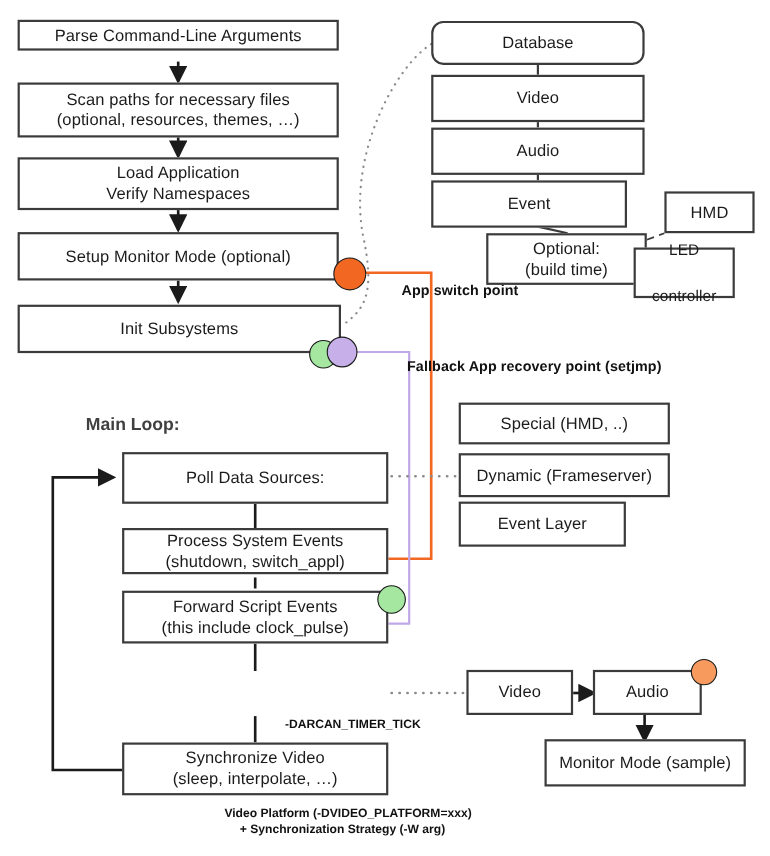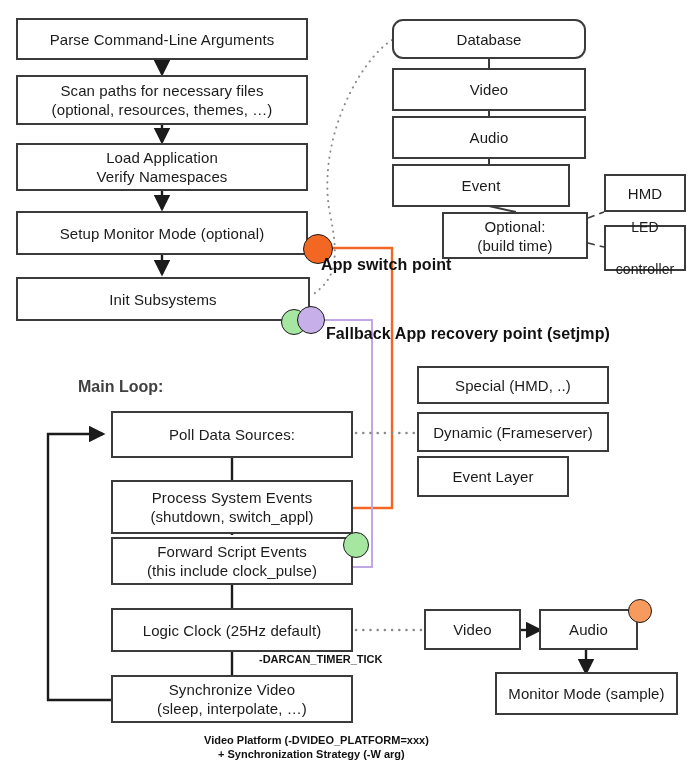--- a/index.html
+++ b/index.html
@@ -33,26 +33,27 @@
     text-align:center;
     font-size:15px;
     line-height:19px;
     letter-spacing:0.1px;
     z-index:3;
   }
   .box .ln{display:block;white-space:nowrap;}
   .box.small{font-size:14px;line-height:18px;}
   .note{
     position:absolute;
-    font-size:16px;
+    font-size:13px;
     font-weight:bold;
     color:#111111;
     letter-spacing:0.1px;
     white-space:nowrap;
     z-index:5;
+    margin-left:44px;
   }
   .heading{
     position:absolute;
     font-size:16px;
     font-weight:bold;
     color:#404040;
     white-space:nowrap;
     z-index:5;
   }
   .dot{
@@ -117,21 +118,21 @@
     <polyline points="111,700 48,700 48,434 103,434" fill="none" stroke="#1b1b1b" stroke-width="2.4" marker-end="url(#arrow)"></polyline>
 
     <line x1="356" y1="433" x2="418" y2="433" stroke="#8a8a8a" stroke-width="2.4" stroke-linecap="round" stroke-dasharray="0.2 7"></line>
     <line x1="356" y1="630" x2="424" y2="630" stroke="#8a8a8a" stroke-width="2.4" stroke-linecap="round" stroke-dasharray="0.2 7"></line>
 
     <line x1="521" y1="630" x2="540" y2="630" stroke="#1b1b1b" stroke-width="2.4" marker-end="url(#arrow)"></line>
 
     <line x1="586" y1="650" x2="586" y2="673" stroke="#1b1b1b" stroke-width="2.4" marker-end="url(#arrow)"></line>
   </svg>
 
-  <div class="box" style="left:16px;top:18px;width:292px;height:42px;">
+  <div class="box" style="left:16px;top:18px;width:292px;height:28px;">
     <span class="ln">Parse Command-Line Arguments</span>
   </div>
 
   <div class="box" style="left:16px;top:75px;width:292px;height:50px;">
     <span class="ln">Scan paths for necessary files</span>
     <span class="ln">(optional, resources, themes, …)</span>
   </div>
 
   <div class="box" style="left:16px;top:143px;width:292px;height:48px;">
     <span class="ln">Load Application</span>
@@ -164,21 +165,21 @@
 
   <div class="box" style="left:442px;top:212px;width:146px;height:47px;">
     <span class="ln">Optional:</span>
     <span class="ln">(build time)</span>
   </div>
 
   <div class="box" style="left:604px;top:174px;width:82px;height:38px;">
     <span class="ln">HMD</span>
   </div>
 
-  <div class="box small" style="left:604px;top:225px;width:82px;height:46px;gap:24px;">
+  <div class="box small" style="left:576px;top:225px;width:92px;height:46px;gap:24px;">
     <span class="ln">LED</span>
     <span class="ln">controller</span>
   </div>
 
   <div class="dot" style="left:303px;top:234px;width:28px;height:28px;background:#F26722;border:1.5px solid #1b1b1b;"></div>
 
   <div class="dot" style="left:281px;top:309px;width:24px;height:24px;background:#A5E6A1;border:1.5px solid #1b1b1b;"></div>
 
   <div class="dot" style="left:297px;top:306px;width:26px;height:26px;background:#C7AFE9;border:1.5px solid #1b1b1b;"></div>
 
@@ -189,33 +190,30 @@
   <div class="note" style="left:321px;top:256px;">App switch point</div>
 
   <div class="note" style="left:326px;top:325px;">Fallback App recovery point (setjmp)</div>
 
   <div class="heading" style="left:78px;top:378px;">Main Loop:</div>
 
   <div class="box" style="left:111px;top:411px;width:242px;height:47px;">
     <span class="ln">Poll Data Sources:</span>
   </div>
 
-  <div class="box" style="left:111px;top:480px;width:242px;height:54px;">
+  <div class="box" style="left:111px;top:480px;width:242px;height:42px;">
     <span class="ln">Process System Events</span>
     <span class="ln">(shutdown, switch_appl)</span>
   </div>
 
   <div class="box" style="left:111px;top:537px;width:242px;height:48px;">
     <span class="ln">Forward Script Events</span>
     <span class="ln">(this include clock_pulse)</span>
   </div>
 
-  <div class="box" style="left:111px;top:608px;width:242px;height:44px;">
-    <span class="ln">Logic Clock (25Hz default)</span>
-  </div>
 
   <div class="box" style="left:111px;top:675px;width:242px;height:48px;">
     <span class="ln">Synchronize Video</span>
     <span class="ln">(sleep, interpolate, …)</span>
   </div>
 
   <div class="box" style="left:417px;top:366px;width:192px;height:38px;">
     <span class="ln">Special (HMD, ..)</span>
   </div>
 

